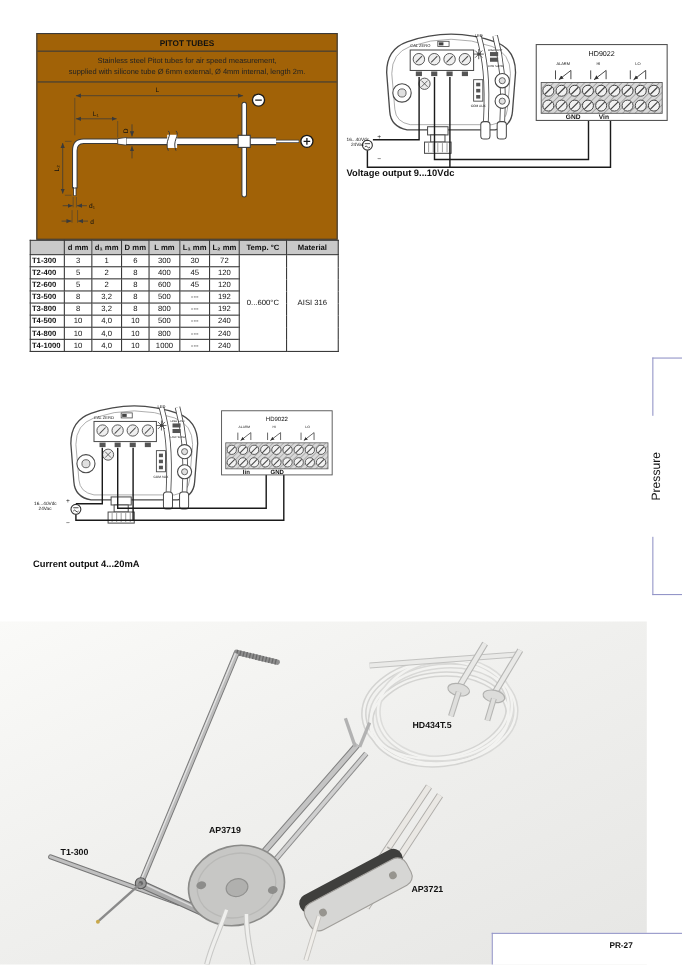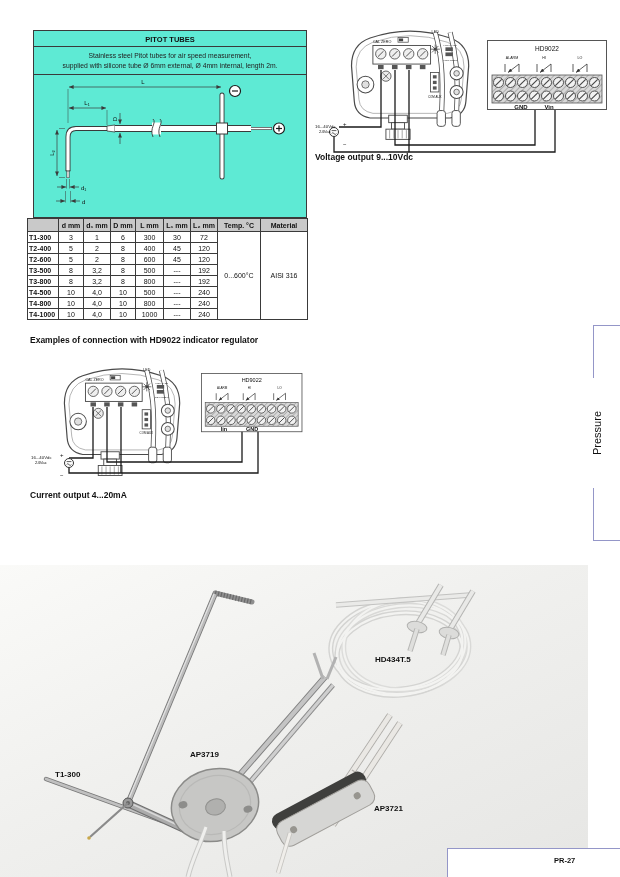--- a/index.html
+++ b/index.html
@@ -2,38 +2,38 @@
 <html><head>
 <meta charset="utf-8">
 <style>
   * { margin:0; padding:0; box-sizing:border-box; }
   html,body { width:620px; height:877px; background:#fff; overflow:hidden;
     font-family:"Liberation Sans","DejaVu Sans",sans-serif; color:#111; }
   .page { position:relative; width:620px; height:877px; background:#fff; }
 
   
   .pitot-box { position:absolute; left:33px; top:30px; width:274px; height:188px;
-    border:1px solid #3a3a3a; background:#5eead4; }
+    border:1px solid #3a3a3a; background:#a16207; }
   .pitot-title { height:16px; border-bottom:1px solid #3a3a3a; text-align:center;
     font-weight:bold; font-size:7.5px; padding-top:4px; }
   .pitot-desc { height:28px; border-bottom:1px solid #3a3a3a; text-align:center;
     font-size:6.8px; padding-top:4px; line-height:9.5px; color:#222; }
 
   
   .spec-table { position:absolute; left:27px; top:218px; border-collapse:collapse;
     table-layout:fixed; font-size:7px; }
   .spec-table th, .spec-table td { border:1px solid #3a3a3a; text-align:center;
     padding:0; overflow:hidden; white-space:nowrap; }
   .spec-table th { background:#c9c9c9; font-weight:bold; height:13px; }
   .spec-table td { height:11px; background:#fff; }
   .spec-table td.model { font-weight:bold; text-align:left; padding-left:1px; }
 
   .hd-head { position:absolute; left:30px; top:335px; font-size:8.5px; font-weight:bold; }
   .cap1 { position:absolute; left:315px; top:152px; font-size:8.5px; font-weight:bold; }
-  .cap2 { position:absolute; left:30px; top:490px; font-size:8.5px; font-weight:bold;text-align:center; }
+  .cap2 { position:absolute; left:30px; top:507px; font-size:8.5px; font-weight:bold;text-align:center; }
 
   .diag1 { position:absolute; left:310px; top:20px; }
   .diag2 { position:absolute; left:25px; top:355px; }
   .drawing { position:absolute; left:33px; top:75px; }
 
   
   .tab-top { position:absolute; left:593px; top:325px; width:27px; height:53px;
     border-left:1.5px solid #9496c8; border-top:1.5px solid #9496c8; }
   .tab-bottom { position:absolute; left:593px; top:488px; width:27px; height:53px;
     border-left:1.5px solid #9496c8; border-bottom:1.5px solid #9496c8; }
@@ -228,21 +228,20 @@
       <td>10</td>
       <td>4,0</td>
       <td>10</td>
       <td>1000</td>
       <td>---</td>
       <td>240</td>
     </tr>
   </tbody>
     </table>
 
-  <div class="hd-head">Examples of connection with HD9022 indicator regulator</div>
 
   <svg class="diag1" width="305" height="140" viewBox="0 0 305 140">
     <defs>
       <pattern id="hatch" width="4" height="4" patternTransform="rotate(45)" patternUnits="userSpaceOnUse">
         <rect width="4" height="4" fill="#d8d8d8"></rect>
         <line x1="0" y1="0" x2="0" y2="4" stroke="#9a9a9a" stroke-width="1.4"></line>
       </pattern>
       <marker id="arr2" viewBox="0 0 8 8" refX="7" refY="4" markerWidth="6" markerHeight="6" orient="auto">
         <path d="M0,1 L7,4 L0,7 Z" fill="#333"></path>
       </marker>

